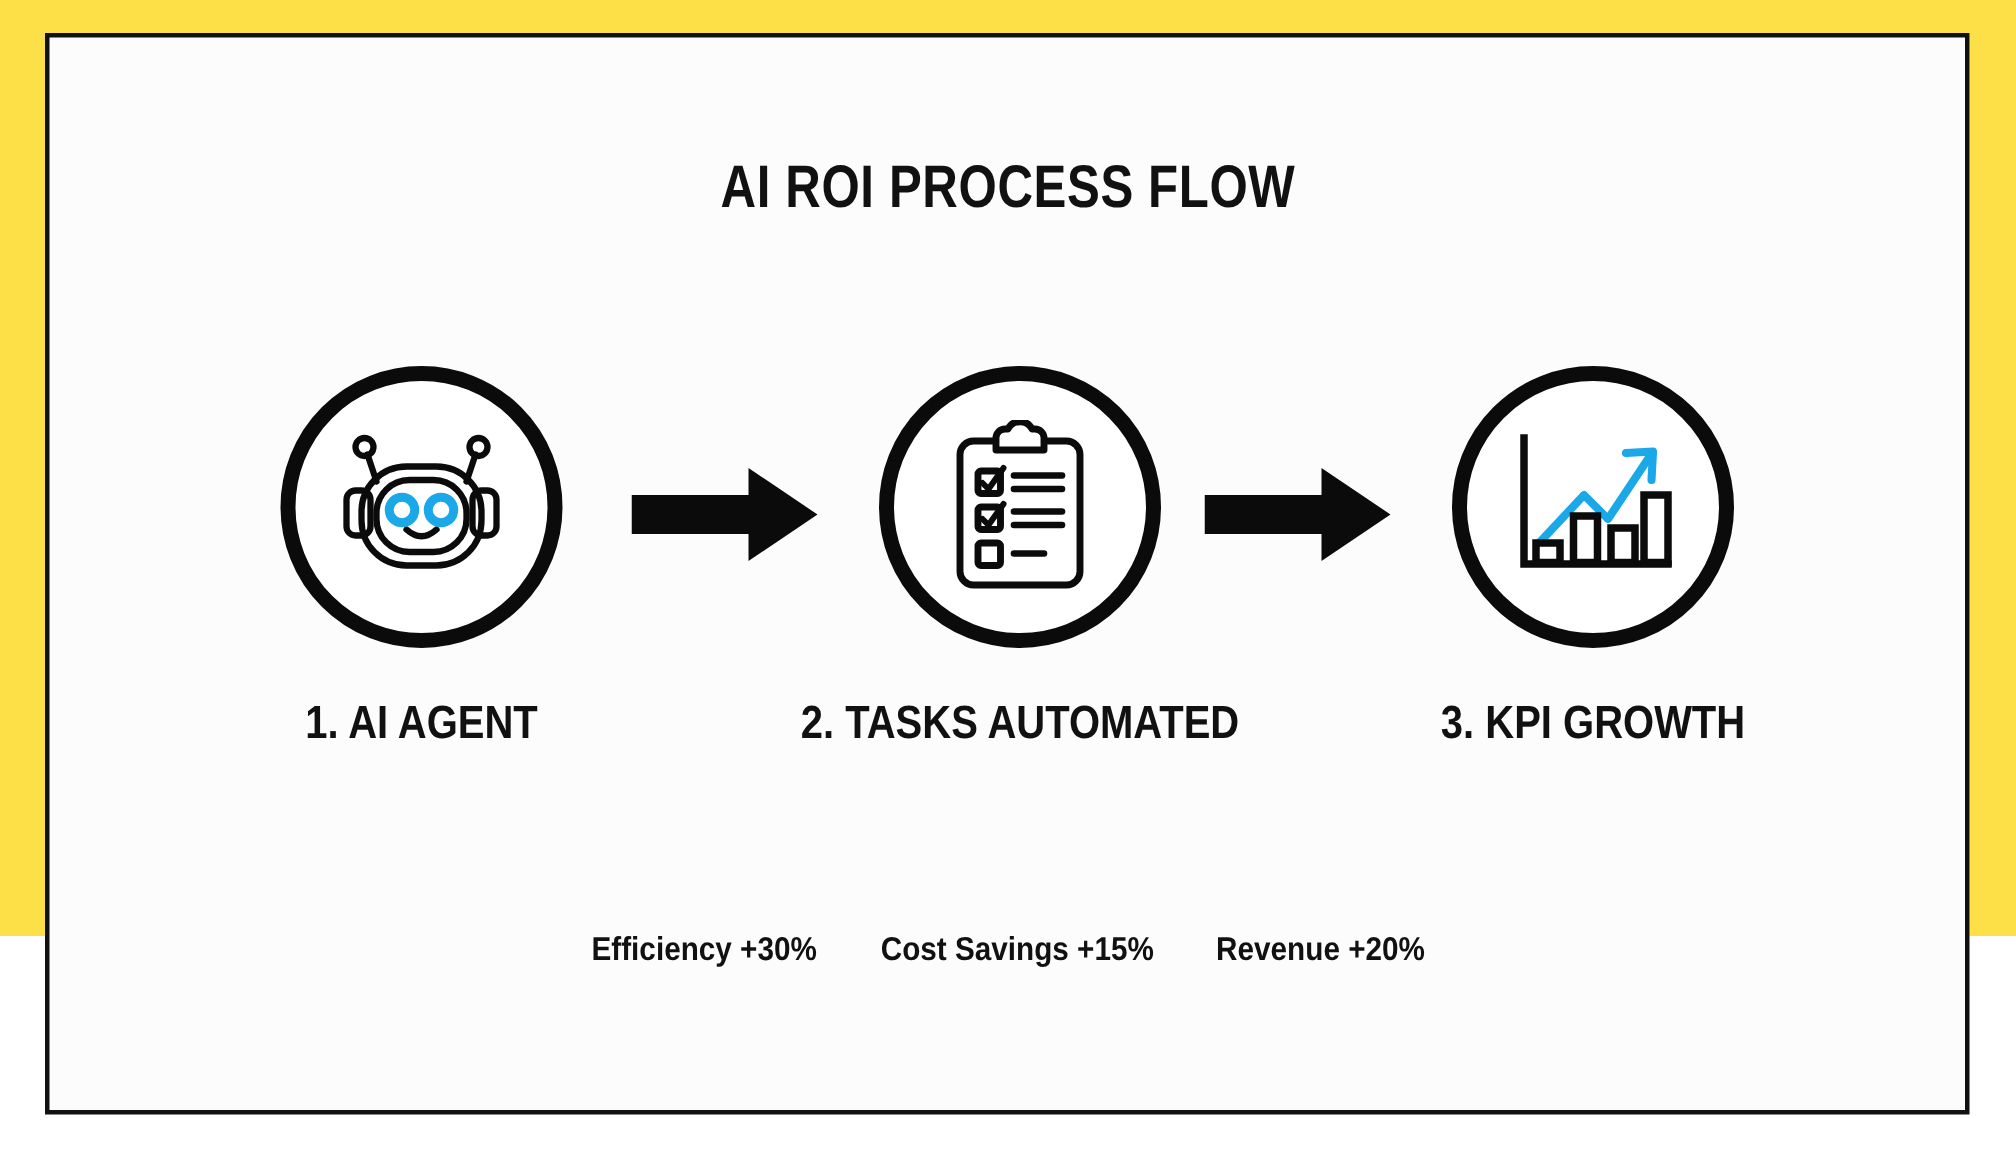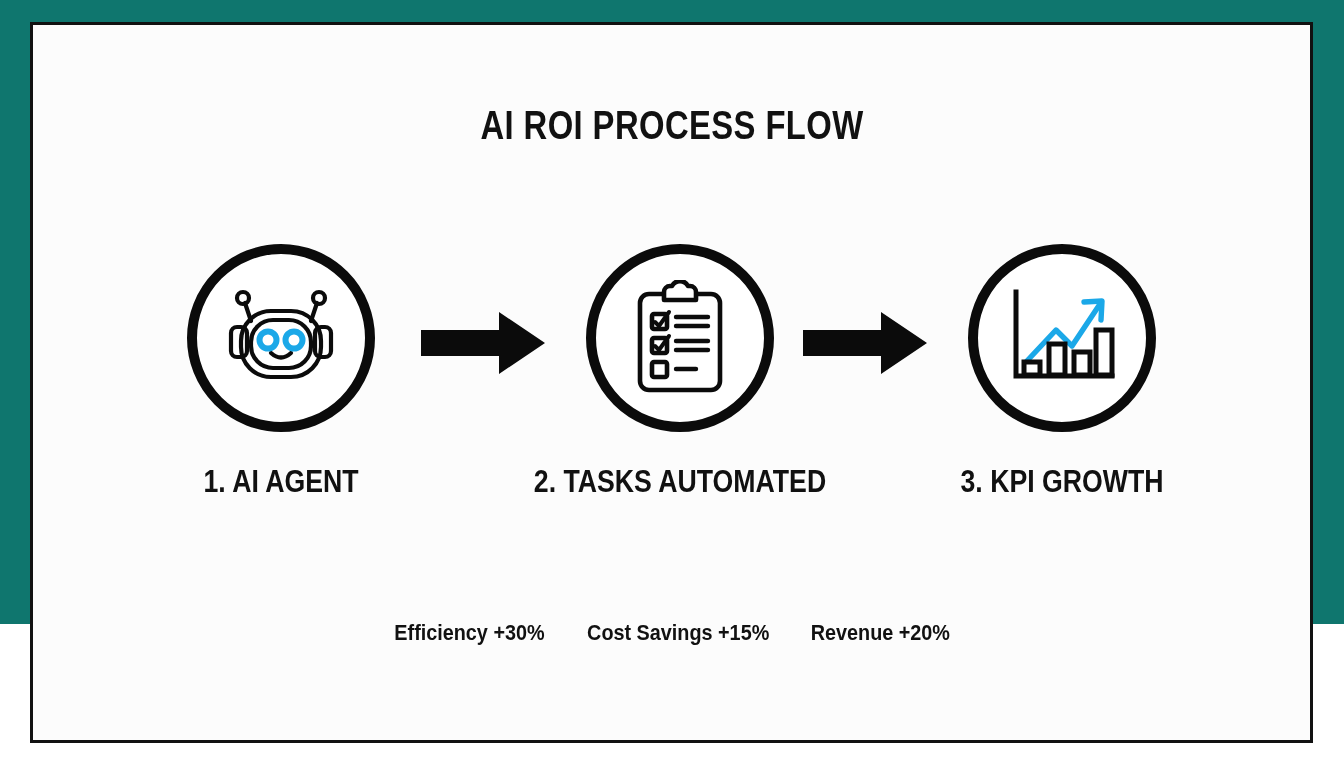--- a/index.html
+++ b/index.html
@@ -10,21 +10,21 @@
   body {
     width: 1344px;
     height: 768px;
     font-family: "Liberation Sans", sans-serif;
     overflow: hidden;
   }
   #slide {
     position: relative;
     width: 1344px;
     height: 624px;
-    background: #0f766e;
+    background: #fde047;
     text-decoration: underline;
   }
   #frame {
     position: absolute;
     left: 30px;
     top: 22px;
     width: 1283px;
     height: 721px;
     border: 3px solid #111111;
     background: #fcfcfc;

